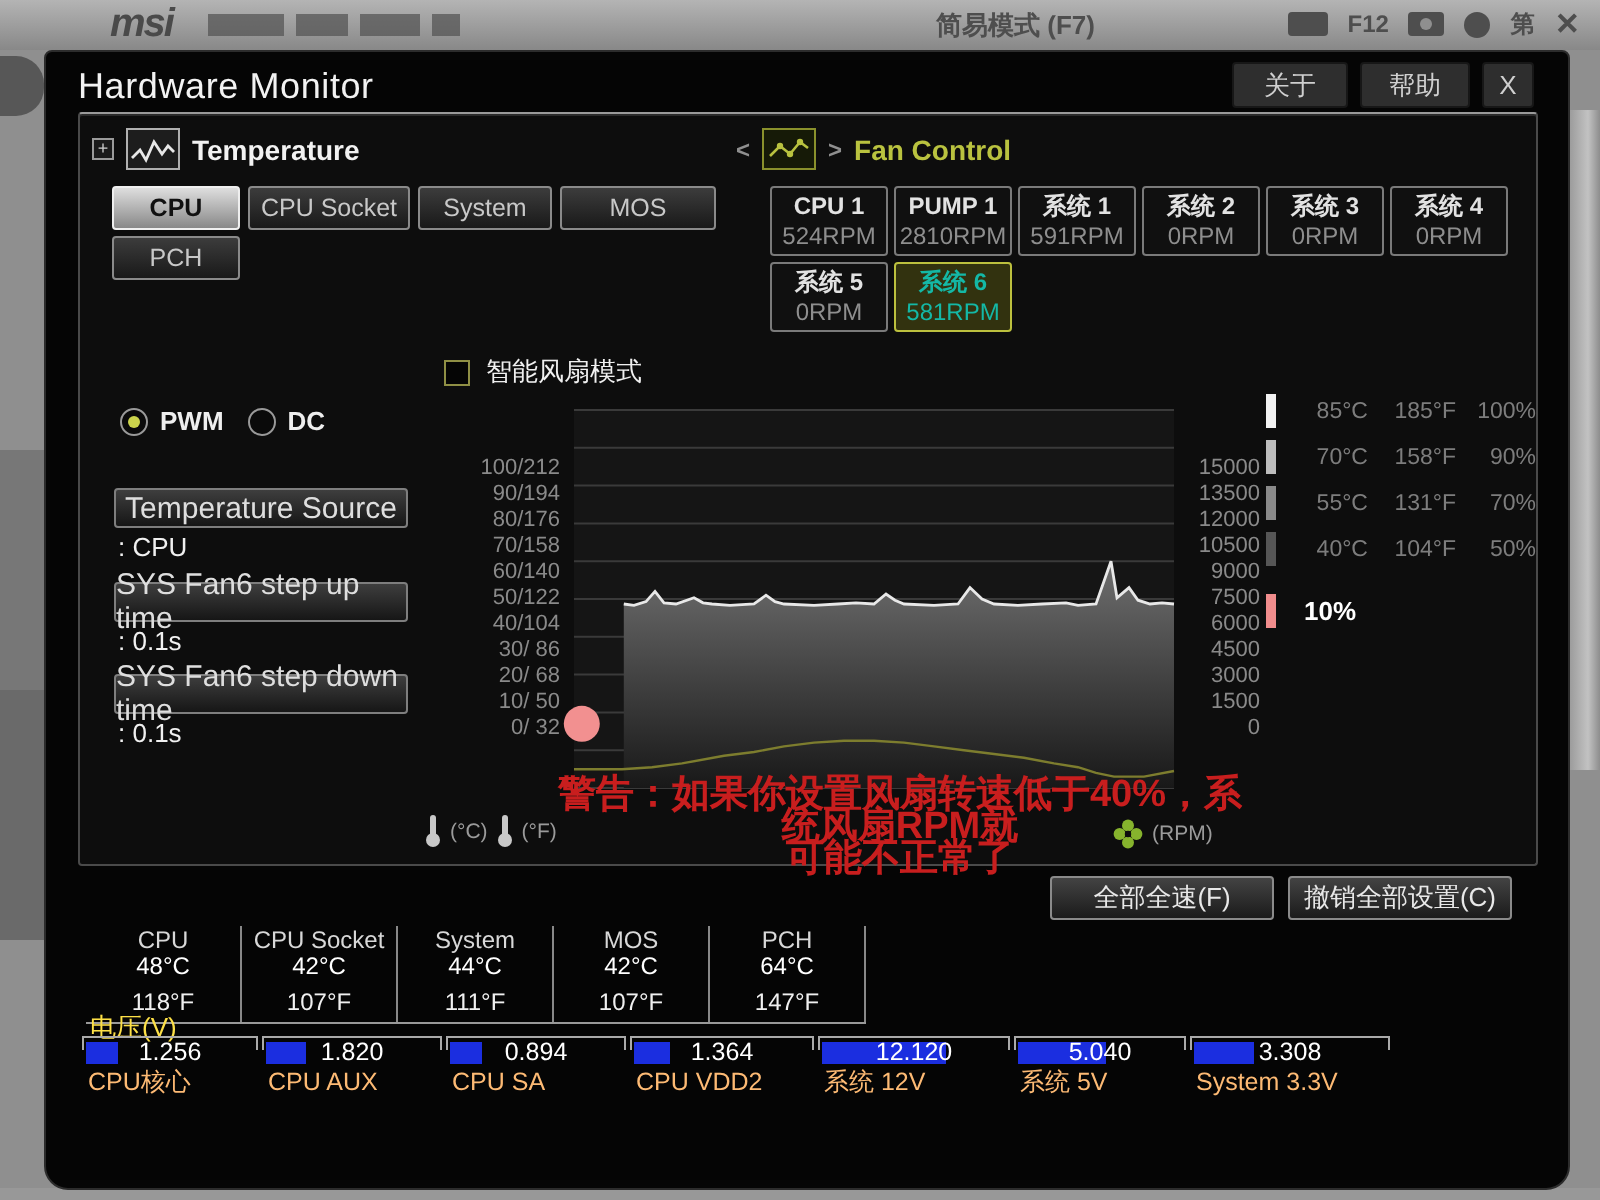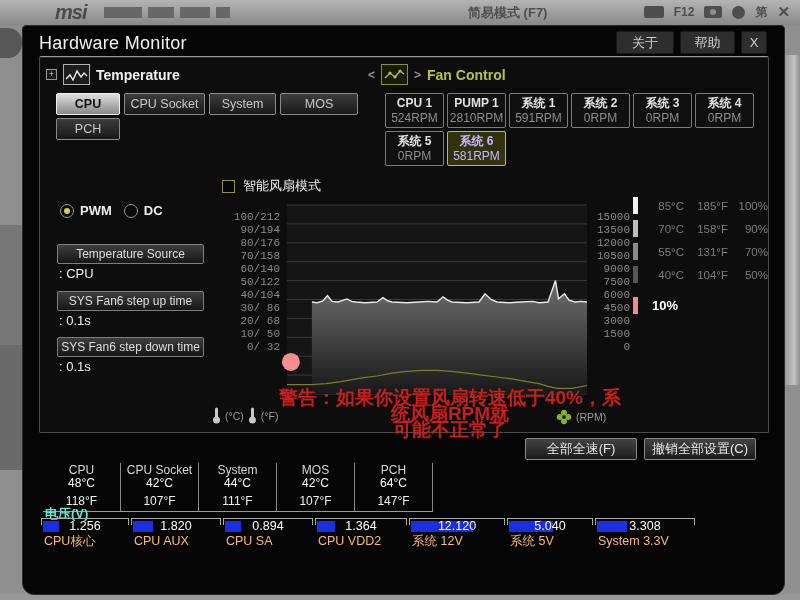--- a/index.html
+++ b/index.html
@@ -56,37 +56,37 @@
   .tab{height:22px;background:linear-gradient(#3c3c3c,#191919);border:1px solid #8a8a8a;
     color:#c8c8c8;font-size:12.5px;display:flex;align-items:center;justify-content:center;border-radius:2px;}
   .tab.active{background:linear-gradient(#dedede,#888);color:#111;border-color:#efefef;font-weight:bold;}
 
   .fan-grid{position:absolute;display:grid;grid-template-columns:repeat(6,59px);gap:3px;}
   .fan-btn{height:35px;background:#101010;border:1px solid #7a7a7a;border-radius:2px;
     display:flex;flex-direction:column;align-items:center;justify-content:center;line-height:15px;}
   .fan-btn .fname{font-size:12px;font-weight:bold;color:#e2e2e2;}
   .fan-btn .frpm{font-size:12px;color:#8e8e8e;}
   .fan-btn.sel{background:#32320f;border-color:#bcc03e;}
-  .fan-btn.sel .fname,.fan-btn.sel .frpm{color:#c4b5fd;}
+  .fan-btn.sel .fname,.fan-btn.sel .frpm{color:#14b8a6;}
 
   
   .radios{position:absolute;left:20px;top:146px;display:flex;align-items:center;gap:6px;
     font-size:13px;font-weight:bold;color:#eee;}
   .radio{width:14px;height:14px;border-radius:50%;border:1px solid #999;background:#0a0a0a;position:relative;}
   .radio.on::after{content:'';position:absolute;inset:3px;border-radius:50%;background:#ccd44c;}
   .ctl-btn{position:absolute;left:17px;width:147px;height:20px;background:linear-gradient(#3e3e3e,#161616);
-    border:1px solid #7e7e7e;border-radius:2px;color:#dedede;font-size:12px;
+    border:1px solid #7e7e7e;border-radius:2px;color:#dedede;font-size:15px;
     display:flex;align-items:center;justify-content:center;}
   .ctl-val{position:absolute;left:19px;font-size:13px;color:#f0f0f0;}
 
   
   .chk-row{position:absolute;left:182px;top:120px;display:flex;align-items:center;gap:8px;}
   .chk{width:13px;height:13px;border:1px solid #8f8f45;background:#050505;}
   .chk-lbl{font-size:13px;color:#f0f0f0;}
-  .yaxis{position:absolute;top:154px;height:203px;display:flex;flex-direction:column;justify-content:flex-start;font-family:Liberation Mono, monospace;}
+  .yaxis{position:absolute;top:141px;height:203px;display:flex;flex-direction:column;justify-content:center;}
   .yaxis div{font-size:11px;color:#8a8a8a;text-align:right;line-height:13px;}
   .yaxis.left{left:150px;width:90px;}
   .yaxis.right{left:553px;width:37px;}
   .plot{position:absolute;left:247px;top:148px;width:300px;height:189px;background:#151515;overflow:visible;}
   .unit-row{position:absolute;display:flex;align-items:center;gap:4px;font-size:10.5px;color:#9a9a9a;}
   .warn{position:absolute;left:235px;top:333px;width:350px;text-align:center;
     font-size:19px;font-weight:bold;line-height:16px;}
 
   
   .thr{position:absolute;left:593px;display:flex;align-items:center;}
@@ -99,21 +99,21 @@
   .actions{position:absolute;top:412px;right:28px;display:flex;gap:7px;}
   .act-btn{width:112px;height:22px;background:linear-gradient(#434343,#1b1b1b);border:1px solid #8a8a8a;
     color:#e8e8e8;font-size:13px;display:flex;align-items:center;justify-content:center;border-radius:2px;}
 
   
   .temps{position:absolute;left:20px;top:437px;display:flex;border-bottom:1px solid #999;}
   .tcol{width:78px;text-align:center;border-right:1px solid #888;padding:1px 0 3px;}
   .tcol .tl{font-size:12px;color:#d8d8d8;line-height:13px;}
   .tcol .tv{font-size:12px;color:#fff;line-height:13px;}
   .tcol .tv2{font-size:12px;color:#f0f0f0;line-height:13px;margin-top:5px;}
-  .volt-title{position:absolute;left:22px;top:479px;font-size:13px;font-weight:bold;color:#5eead4;}
+  .volt-title{position:absolute;left:22px;top:479px;font-size:13px;font-weight:normal;color:#fde047;}
   .volts{position:absolute;left:18px;top:492px;display:flex;}
   .vgroup{position:relative;margin-right:2px;}
   .vbracket{position:relative;border-top:1px solid #aaa;height:15px;}
   .vbracket::before,.vbracket::after{content:'';position:absolute;top:0;width:1px;height:6px;background:#aaa;}
   .vbracket::before{left:0}.vbracket::after{right:0}
   .vbar{position:absolute;left:2px;top:2px;height:11px;background:#1b2ee0;}
   .vval{position:relative;z-index:1;text-align:center;font-size:12.5px;color:#fff;line-height:14px;}
   .vlbl{font-size:12.5px;color:#fdba74;padding-left:3px;line-height:16px;}
 </style>
 </head>

